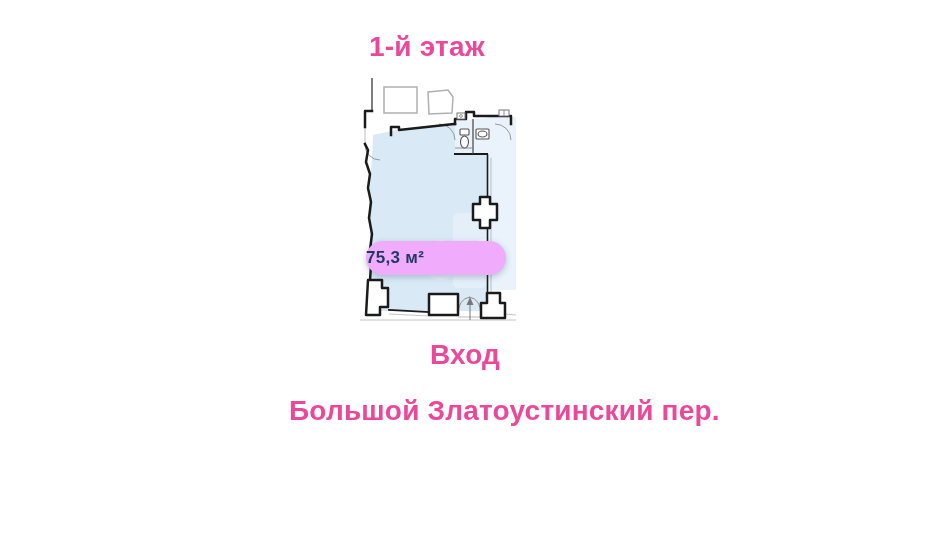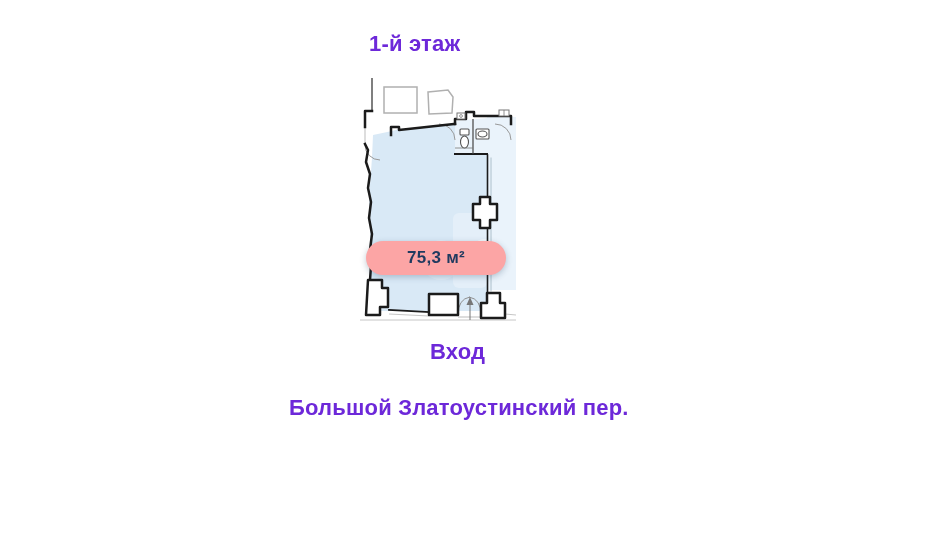--- a/index.html
+++ b/index.html
@@ -1,32 +1,32 @@
 <!DOCTYPE html>
 <html><head>
 <meta charset="utf-8">
 <style>
   html,body{margin:0;padding:0;}
   body{
     width:950px;height:544px;background:#ffffff;overflow:hidden;position:relative;
     font-family:"Liberation Sans",sans-serif;
   }
   .label{
-    position:absolute;white-space:nowrap;font-weight:bold;font-size:22px;
-    color:#6d28d9;line-height:1.1;letter-spacing:.2px;
+    position:absolute;white-space:nowrap;font-weight:bold;font-size:28px;
+    color:#ec4899;line-height:1.1;letter-spacing:.2px;
   }
   .title{left:369px;top:32px;}
   .entrance{left:430px;top:331px;margin-top:9px;}
   .street{left:289px;top:396px;text-align:center;}
   .plan{position:absolute;left:358px;top:78px;width:162px;height:248px;}
   .plan svg{position:absolute;left:0;top:0;}
   .area-pill{
     position:absolute;left:8px;top:163px;width:140px;height:34px;border-radius:17px;
-    background:#fca5a5;box-shadow:0 2px 6px rgba(30,60,90,.28);
-    display:flex;align-items:center;justify-content:center;
+    background:#f0abfc;box-shadow:0 2px 6px rgba(30,60,90,.28);
+    display:flex;align-items:center;justify-content:flex-start;
   }
   .area-pill span{
     font-weight:bold;font-size:17px;color:#1F3A5F;letter-spacing:.3px;
   }
 </style>
 </head>
 <body>
 
 <div class="page">
 

